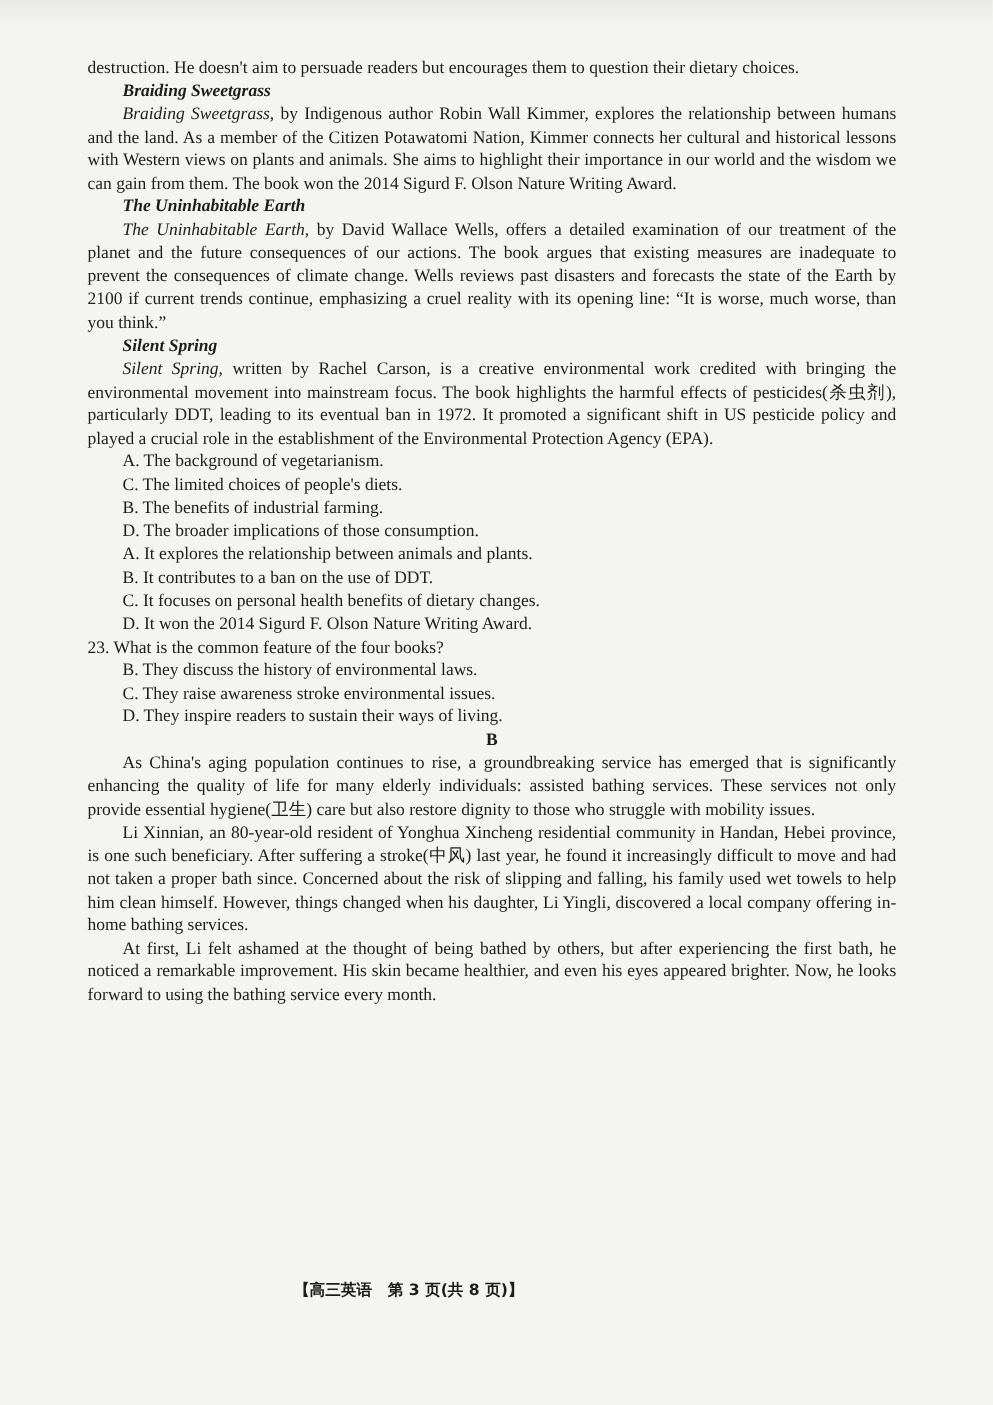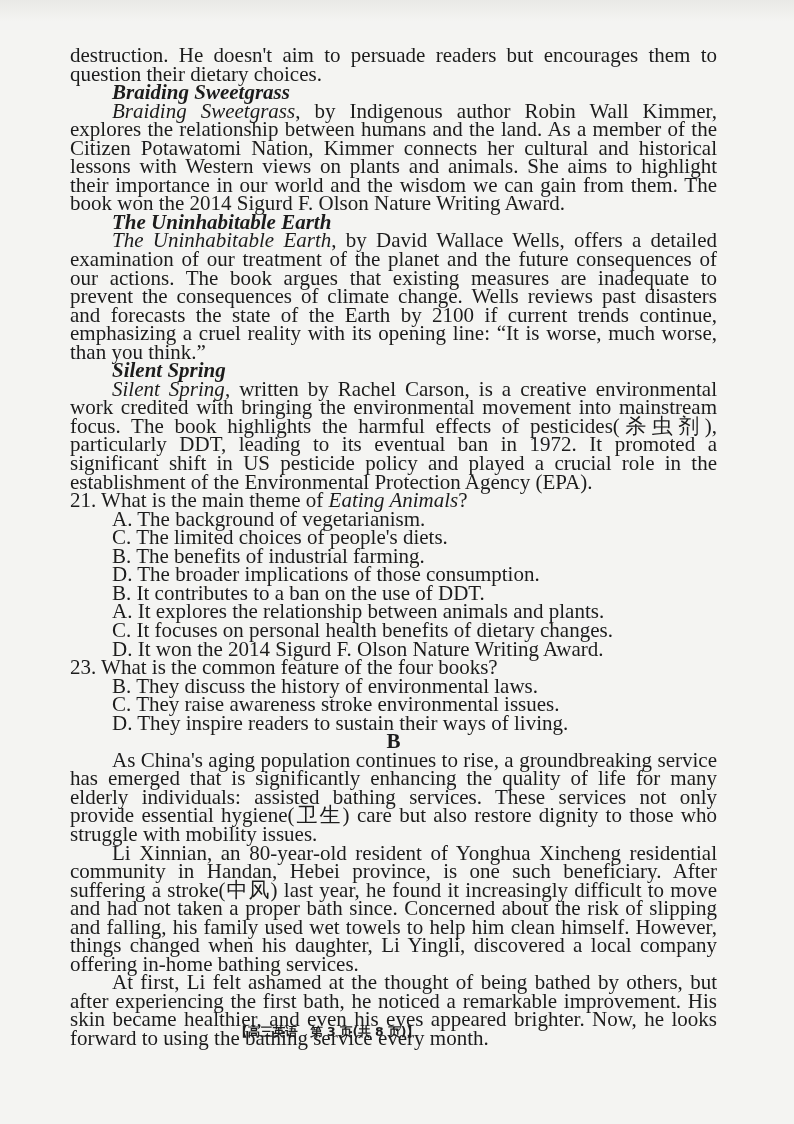--- a/index.html
+++ b/index.html
@@ -7,21 +7,21 @@
     width: 794px; height: 1124px;
     background: #f4f4f2;
     overflow: hidden;
     position: relative;
   }
   .page {
     position: absolute;
     left: 70px; top: 46px;
     width: 647px;
     font-family: "Liberation Serif", "DejaVu Serif", serif;
-    font-size: 21px;
+    font-size: 14px;
     line-height: 18.55px;
     color: #1c1c1c;
   }
   p { margin: 0; text-align: justify; text-align-last: left; }
   .indent { text-indent: 2em; }
   .heading { padding-left: 2em; font-weight: bold; font-style: italic; }
   .q { margin: 0; }
   .opt { padding-left: 2em; margin: 0; }
   .center { text-align: center; font-weight: bold; text-align-last: center; }
   em { font-style: italic; }
@@ -57,30 +57,29 @@
     <p class="heading">The Uninhabitable Earth</p>
     <p class="indent"><em>The Uninhabitable Earth</em><span>, by David Wallace Wells, offers a detailed examination of our treatment of the planet and the future consequences of our actions. The book argues that existing measures are inadequate to prevent the consequences of climate change. Wells reviews past disasters and forecasts the state of the Earth by 2100 if current trends continue, emphasizing a cruel reality with its opening line: “It is worse, much worse, than you think.”</span></p>
   </div>
 
   <div>
     <p class="heading">Silent Spring</p>
     <p class="indent"><em>Silent Spring</em><span>, written by Rachel Carson, is a creative environmental work credited with bringing the environmental movement into mainstream focus. The book highlights the harmful effects of pesticides(杀虫剂), particularly DDT, leading to its eventual ban in 1972. It promoted a significant shift in US pesticide policy and played a crucial role in the establishment of the Environmental Protection Agency (EPA).</span></p>
   </div>
 
   <div>
-    <p class="q"><span>21. What is the main theme of </span><em>Eating Animals</em><span>?</span></p>
     <p class="opt">A. The background of vegetarianism.</p>
     <p class="opt">C. The limited choices of people's diets.</p>
     <p class="opt">B. The benefits of industrial farming.</p>
     <p class="opt">D. The broader implications of those consumption.</p>
   </div>
 
   <div>
+    <p class="opt">A. It explores the relationship between animals and plants.</p>
     <p class="opt">B. It contributes to a ban on the use of DDT.</p>
-    <p class="opt">A. It explores the relationship between animals and plants.</p>
     <p class="opt">C. It focuses on personal health benefits of dietary changes.</p>
     <p class="opt">D. It won the 2014 Sigurd F. Olson Nature Writing Award.</p>
   </div>
 
   <div>
     <p class="q"><span>23. What is the common feature of the four books?</span></p>
     <p class="opt">B. They discuss the history of environmental laws.</p>
     <p class="opt">C. They raise awareness stroke environmental issues.</p>
     <p class="opt">D. They inspire readers to sustain their ways of living.</p>
   </div>

